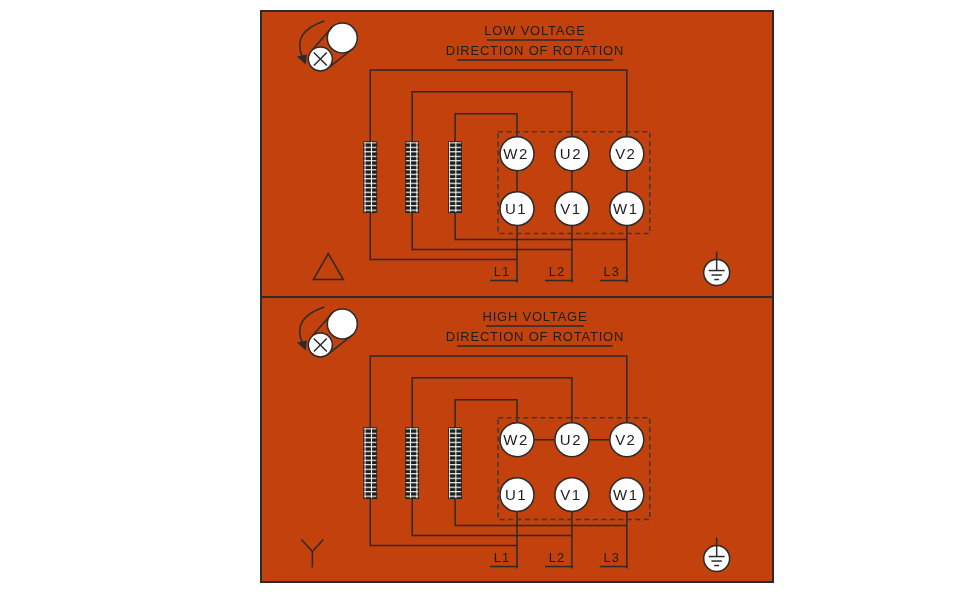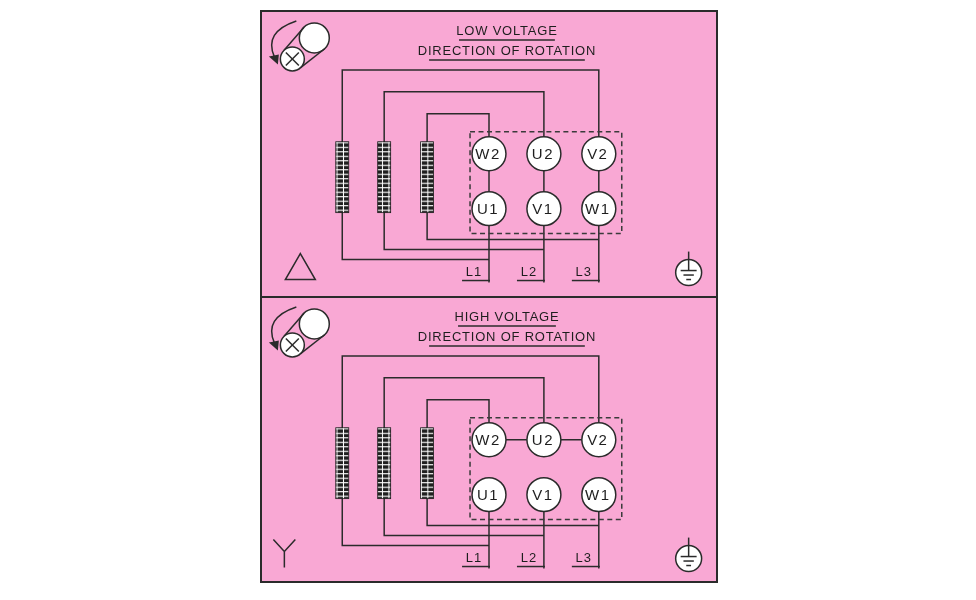--- a/index.html
+++ b/index.html
@@ -6,24 +6,24 @@
   body {
     width: 976px; height: 600px;
     background: #ffffff;
     font-family: "Liberation Sans", sans-serif;
     position: relative;
     overflow: hidden;
   }
   .stage { position: relative; width: 976px; height: 600px; background:#ffffff; }
   .frame {
     position: absolute; left: 260px; top: 10px;
-    width: 458px; height: 573px;
+    width: 514px; height: 573px;
     border: 2px solid #2b2b2b;
     box-sizing: border-box;
-    background: #f9a8d4;
+    background: #c2410c;
     display: flex; flex-direction: column;
   }
   .panel { flex: 1 1 0; position: relative; min-height: 0; }
   .panel.second { border-top: 2px solid #2b2b2b; }
   .panel svg { display: block; width: 100%; height: 100%; }
 
   
   .w  { stroke: #2b2b2b; stroke-width: 1.5; fill: none; }
   .wf { stroke: #2b2b2b; stroke-width: 1.5; fill: #ffffff; }
   text { fill: #1e1e1e; }

